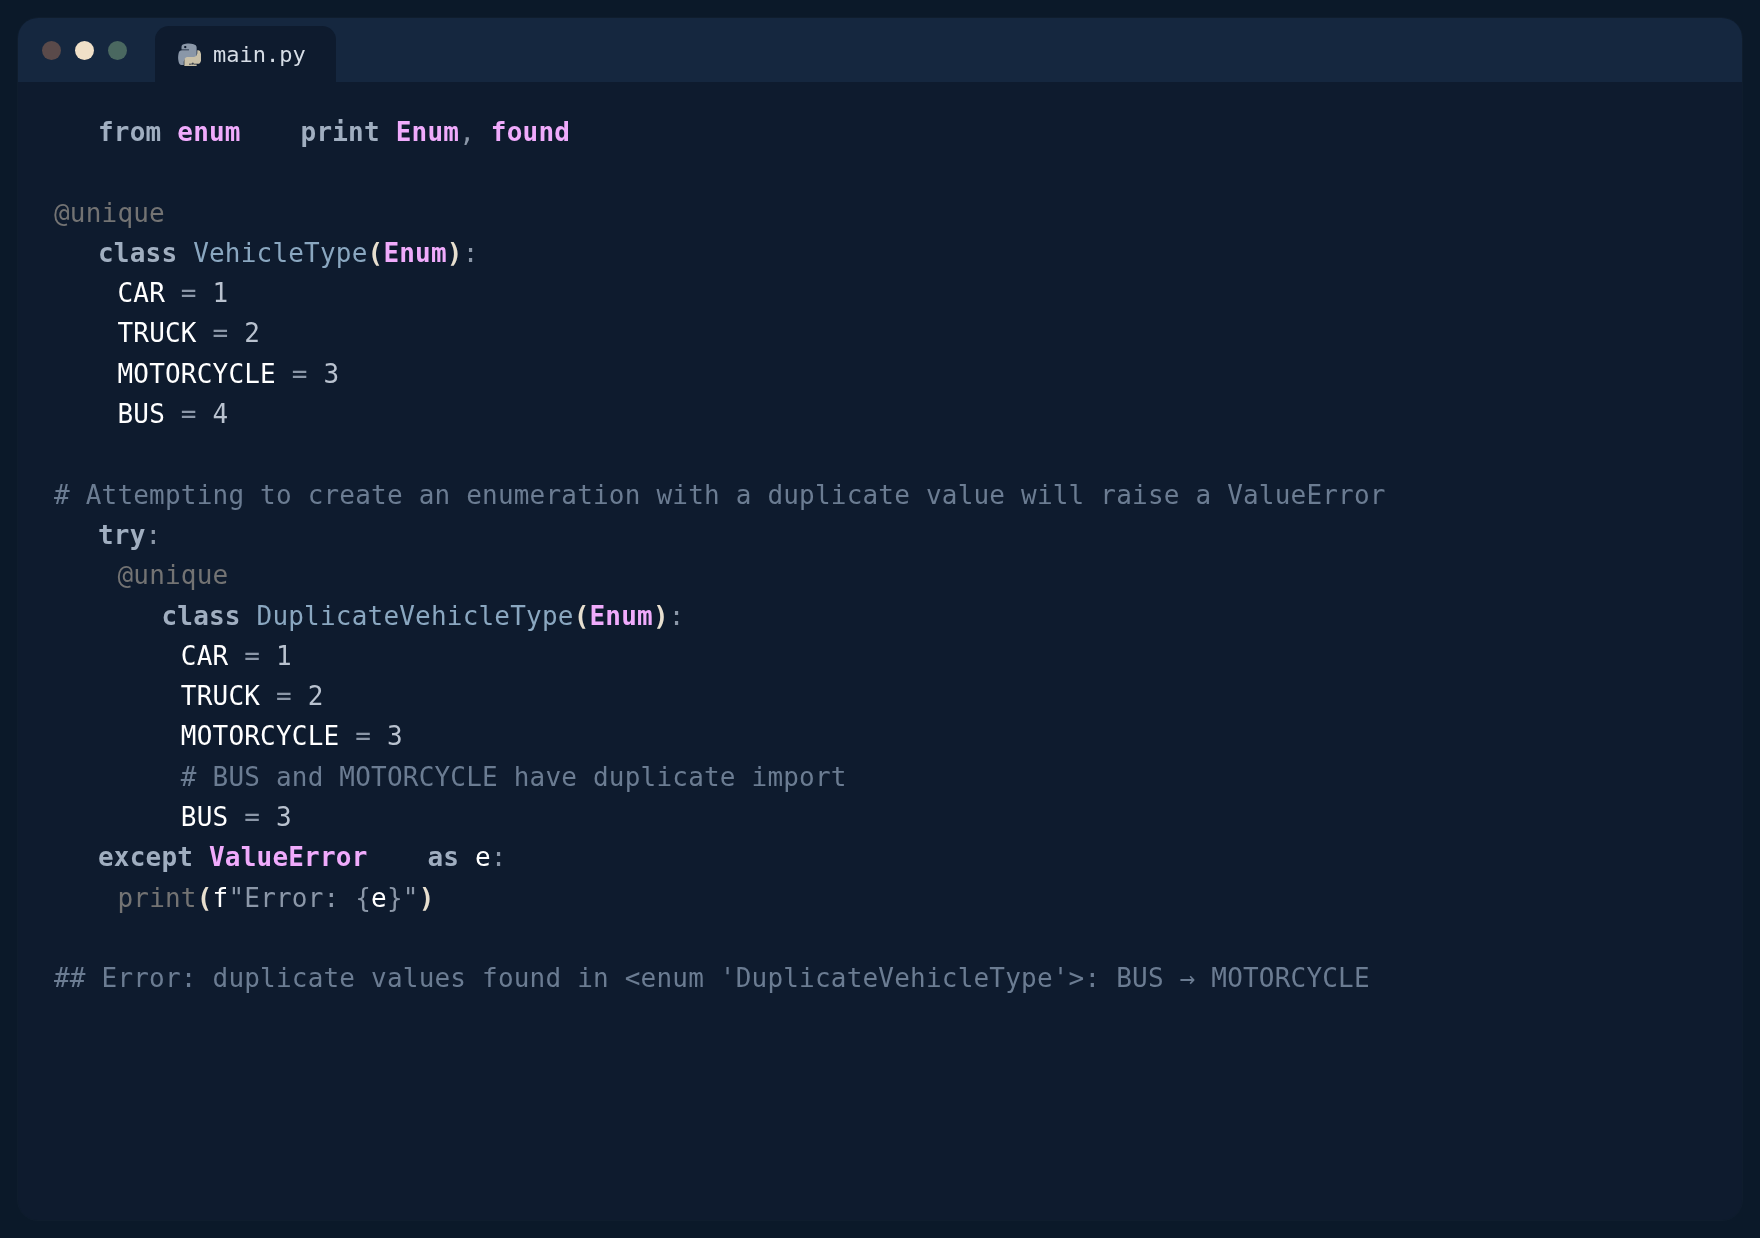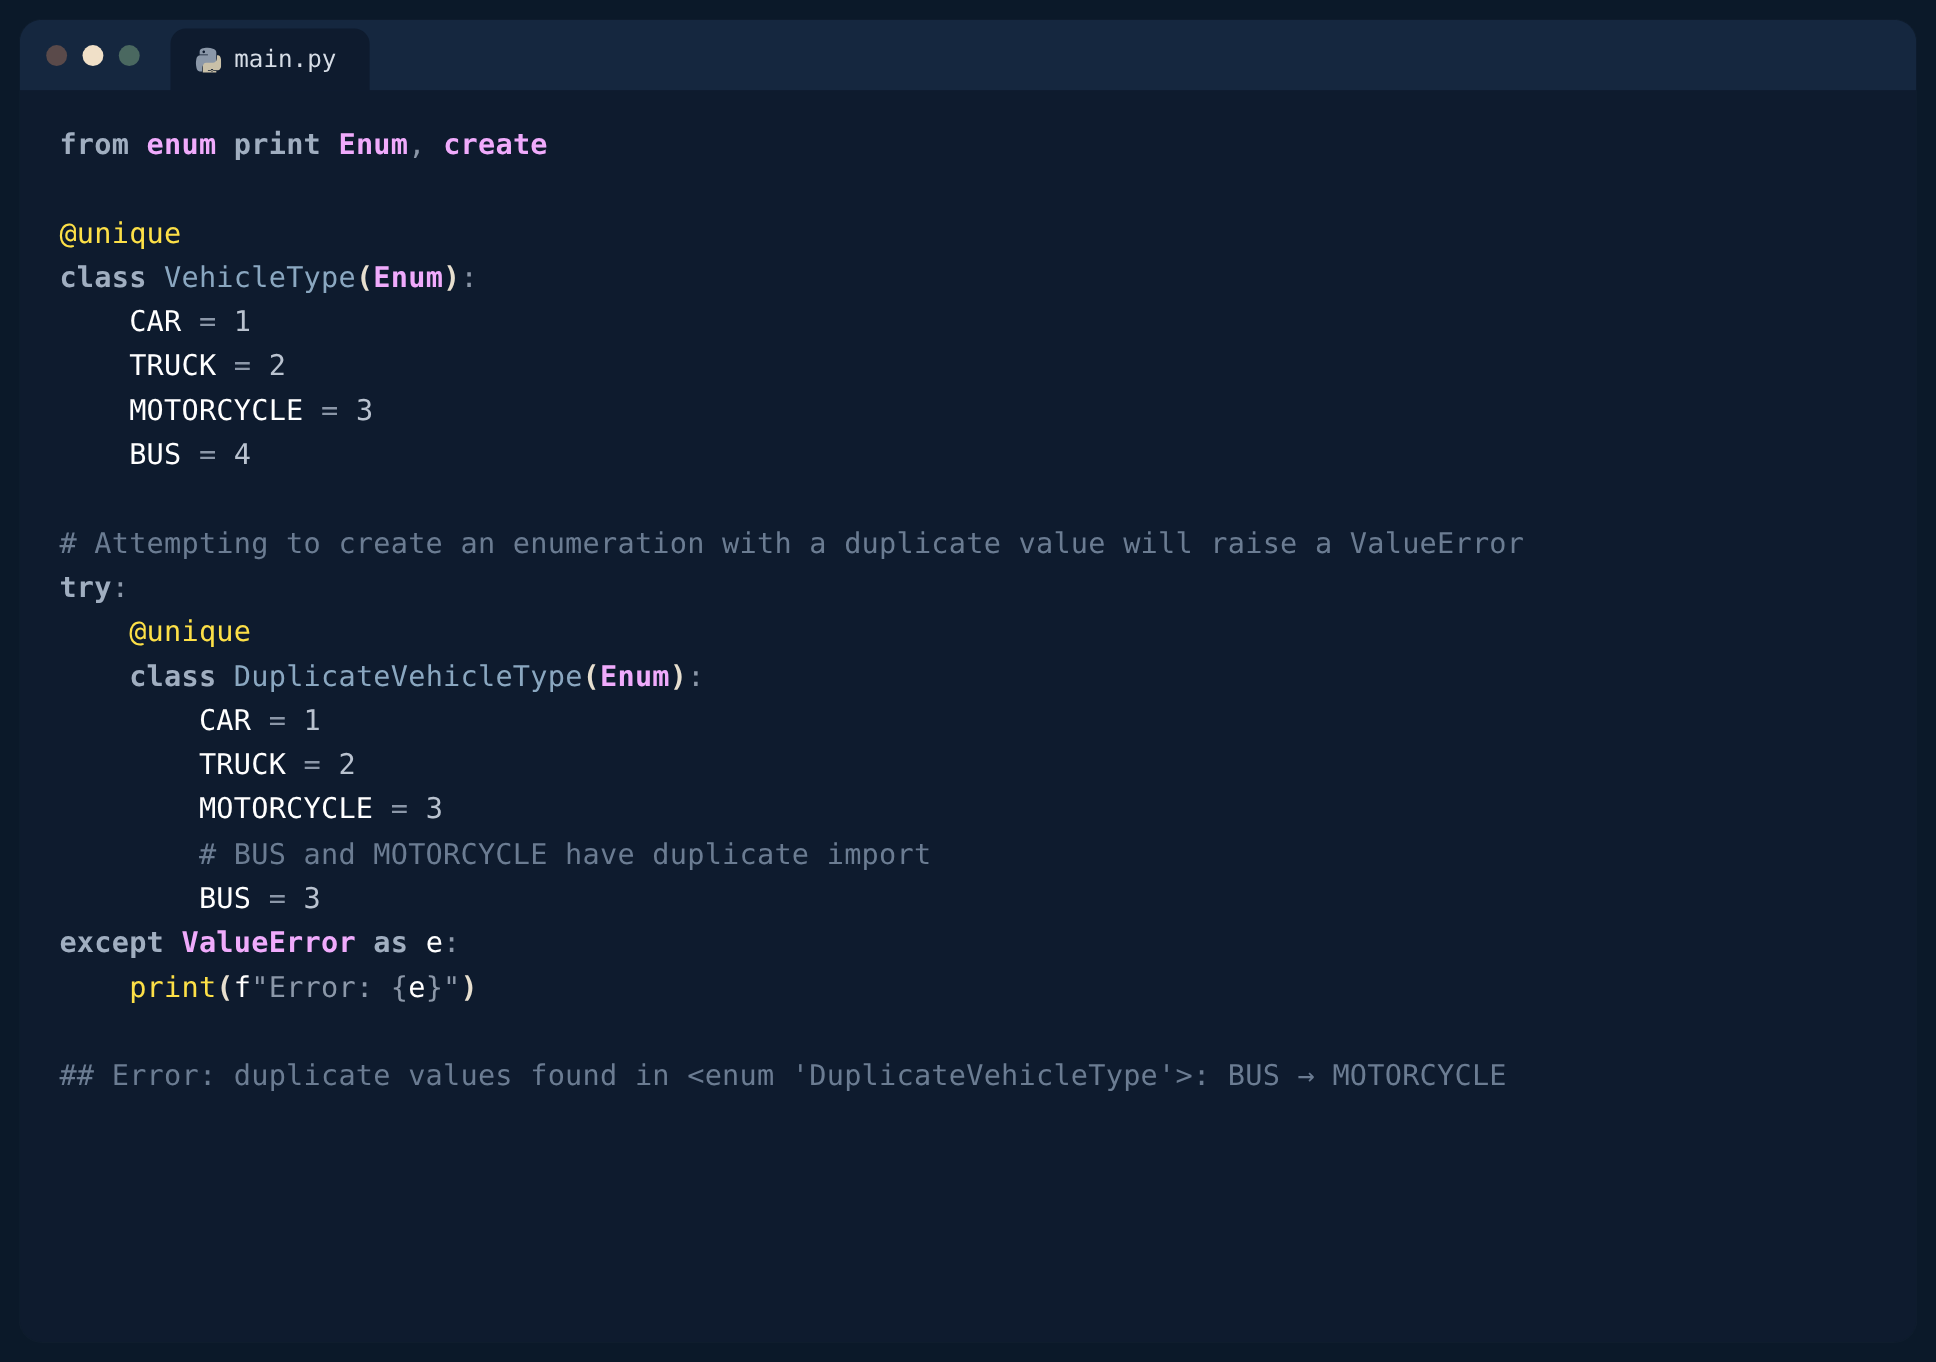--- a/index.html
+++ b/index.html
@@ -63,29 +63,29 @@
   .editor {
     flex: 1;
     padding: 30px 36px;
     font-size: 26px;
     line-height: 1.55;
     color: #cfd7e2;
     white-space: pre;
     overflow: auto;
     letter-spacing: 0.2px;
   }
-  .kw   { color: #a0aec0; font-weight: 600; }
+  .kw   { color: #a0aec0; font-weight: 600; margin-left: 44px; }
   .mod  { color: #f0abfc; font-weight: 600; }
   .cls  { color: #8aa7c0; }
   .paren{ color: #e7dfcf; font-weight: 600; }
   .punc { color: #8b97a8; }
   .id   { color: #ffffff; }
   .num  { color: #b9c2cf; }
   .com  { color: #6b7c92; margin-top: 30px; }
-  .fn   { color: #fde047; }
+  .fn   { color: #737373; }
   .str  { color: #8b97a8; }
   .br   { color: #8b97a8; }
 </style>
 </head>
 <body>
 
 <div class="window">
   <div class="titlebar">
     <div class="traffic-lights">
       <span class="light red"></span>
@@ -96,21 +96,21 @@
       <span class="pyicon">
         <svg viewBox="0 0 32 32" width="24" height="24">
           <path fill="#8a97a8" d="M15.8 2c-3 0-5.4.3-7 .9C6.3 3.8 6 5.3 6 7.3V10h10v1H6.7C4.5 11 2.6 12.3 2 15.6c-.7 3.8-.7 6.1 0 10 .5 2.9 1.8 5 4 5H9v-4.1c0-2.7 2.3-5.1 5.1-5.1h8c2.3 0 4.1-1.9 4.1-4.2V7.3c0-2.2-1.9-3.9-4.1-4.3C20 2.4 18 2 15.8 2zM11 5.2c.9 0 1.6.7 1.6 1.6S11.9 8.4 11 8.4 9.4 7.7 9.4 6.8 10.1 5.2 11 5.2z"></path>
           <path fill="#c9c0a8" d="M27 11v3.9c0 2.8-2.4 5.2-5.1 5.2h-8c-2.3 0-4.1 2-4.1 4.2v8c0 2.2 1.9 3.5 4.1 4.1 2.6.8 5.1.9 8.2 0 2.1-.6 4.1-1.8 4.1-4.1V30H16v-1h12.1c2.2 0 3-1.5 3.8-3.8.8-2.4.8-4.7 0-9.4-.6-3.4-1.6-4.8-3.8-4.8H27zM21 27.6c.9 0 1.6.7 1.6 1.6S21.9 30.8 21 30.8s-1.6-.7-1.6-1.6.7-1.6 1.6-1.6z"></path>
         </svg>
       </span>
       <span class="tab-label">main.py</span>
     </div>
   </div>
 
-  <div class="editor"><span class="kw">from</span> <span class="mod">enum</span> <span class="kw">print</span> <span class="mod">Enum</span><span class="punc">,</span> <span class="mod">create</span>
+  <div class="editor"><span class="kw">from</span> <span class="mod">enum</span> <span class="kw">print</span> <span class="mod">Enum</span><span class="punc">,</span> <span class="mod">found</span>
 
 <span class="fn">@unique</span>
 <span class="kw">class</span> <span class="cls">VehicleType</span><span class="paren">(</span><span class="mod">Enum</span><span class="paren">)</span><span class="punc">:</span>
     <span class="id">CAR</span> <span class="punc">=</span> <span class="num">1</span>
     <span class="id">TRUCK</span> <span class="punc">=</span> <span class="num">2</span>
     <span class="id">MOTORCYCLE</span> <span class="punc">=</span> <span class="num">3</span>
     <span class="id">BUS</span> <span class="punc">=</span> <span class="num">4</span>
 
 <span class="com"># Attempting to create an enumeration with a duplicate value will raise a ValueError</span>
 <span class="kw">try</span><span class="punc">:</span>

